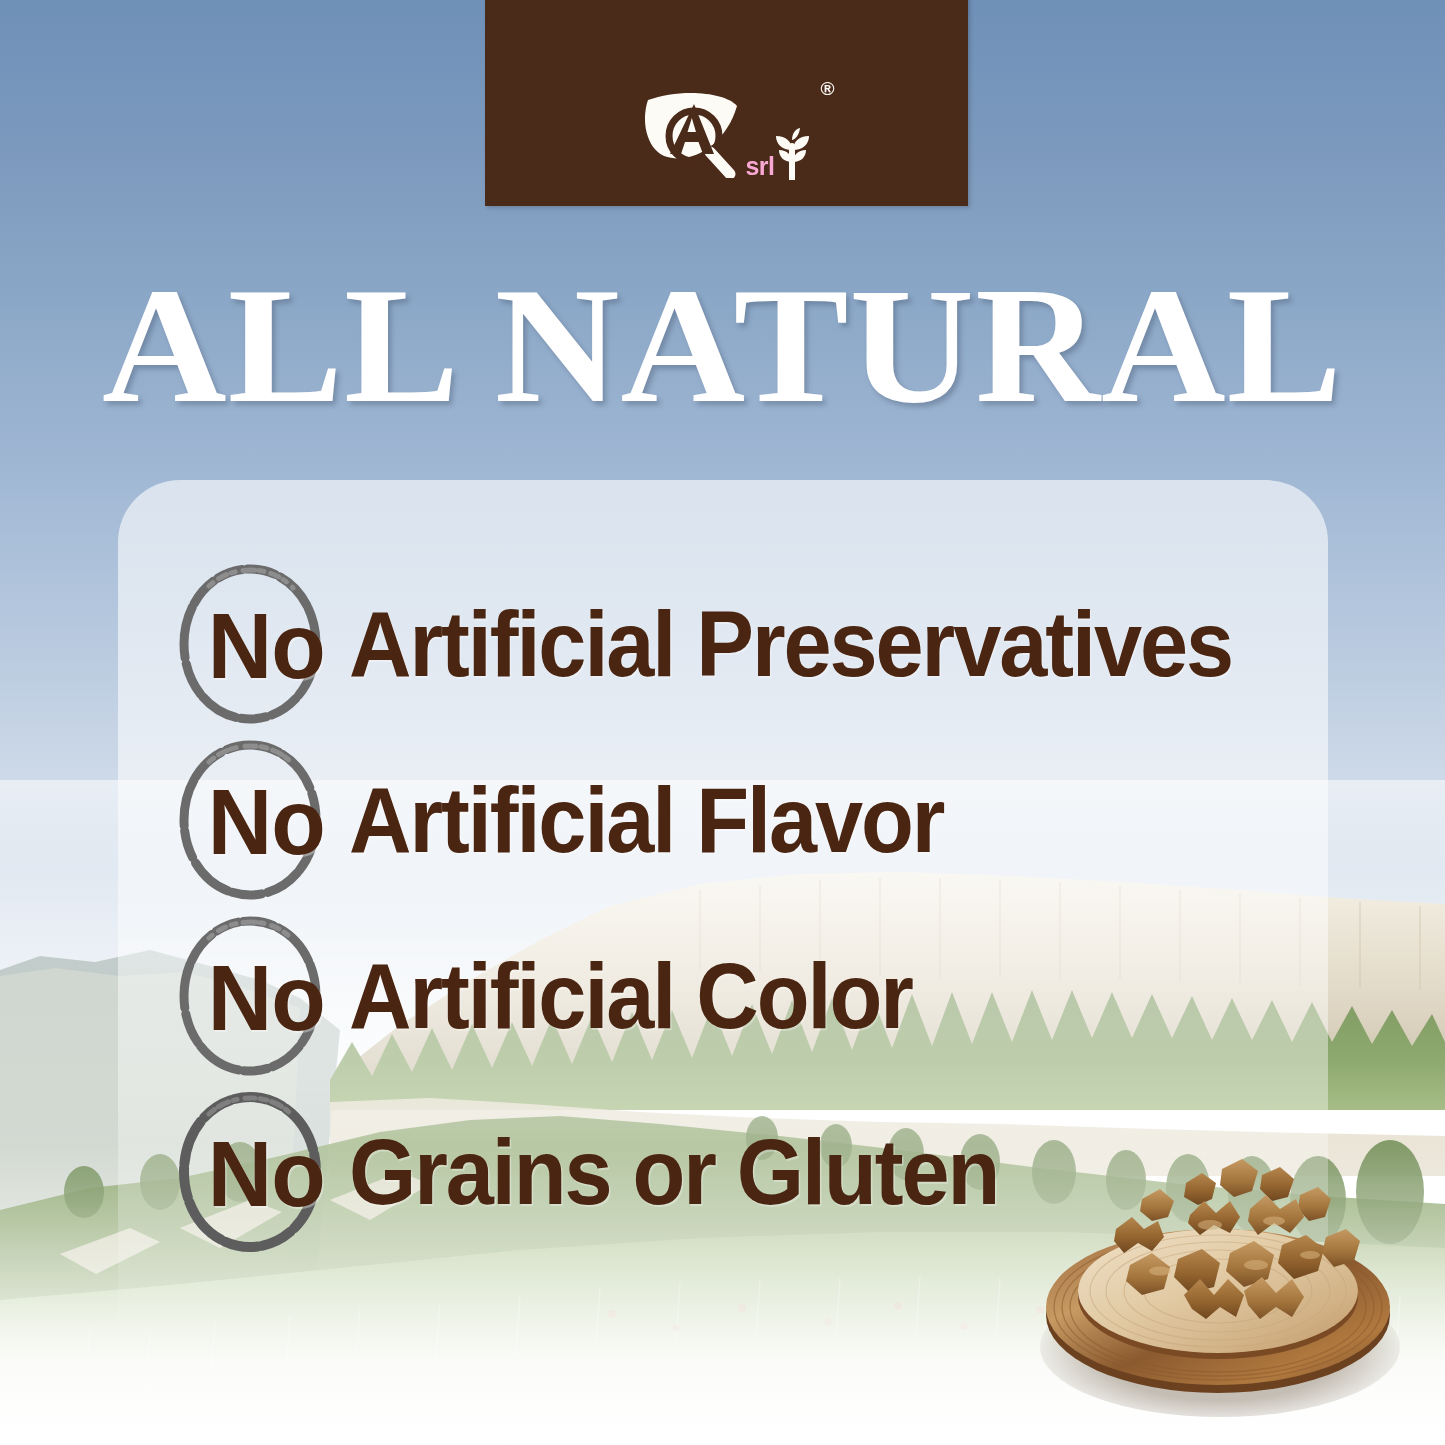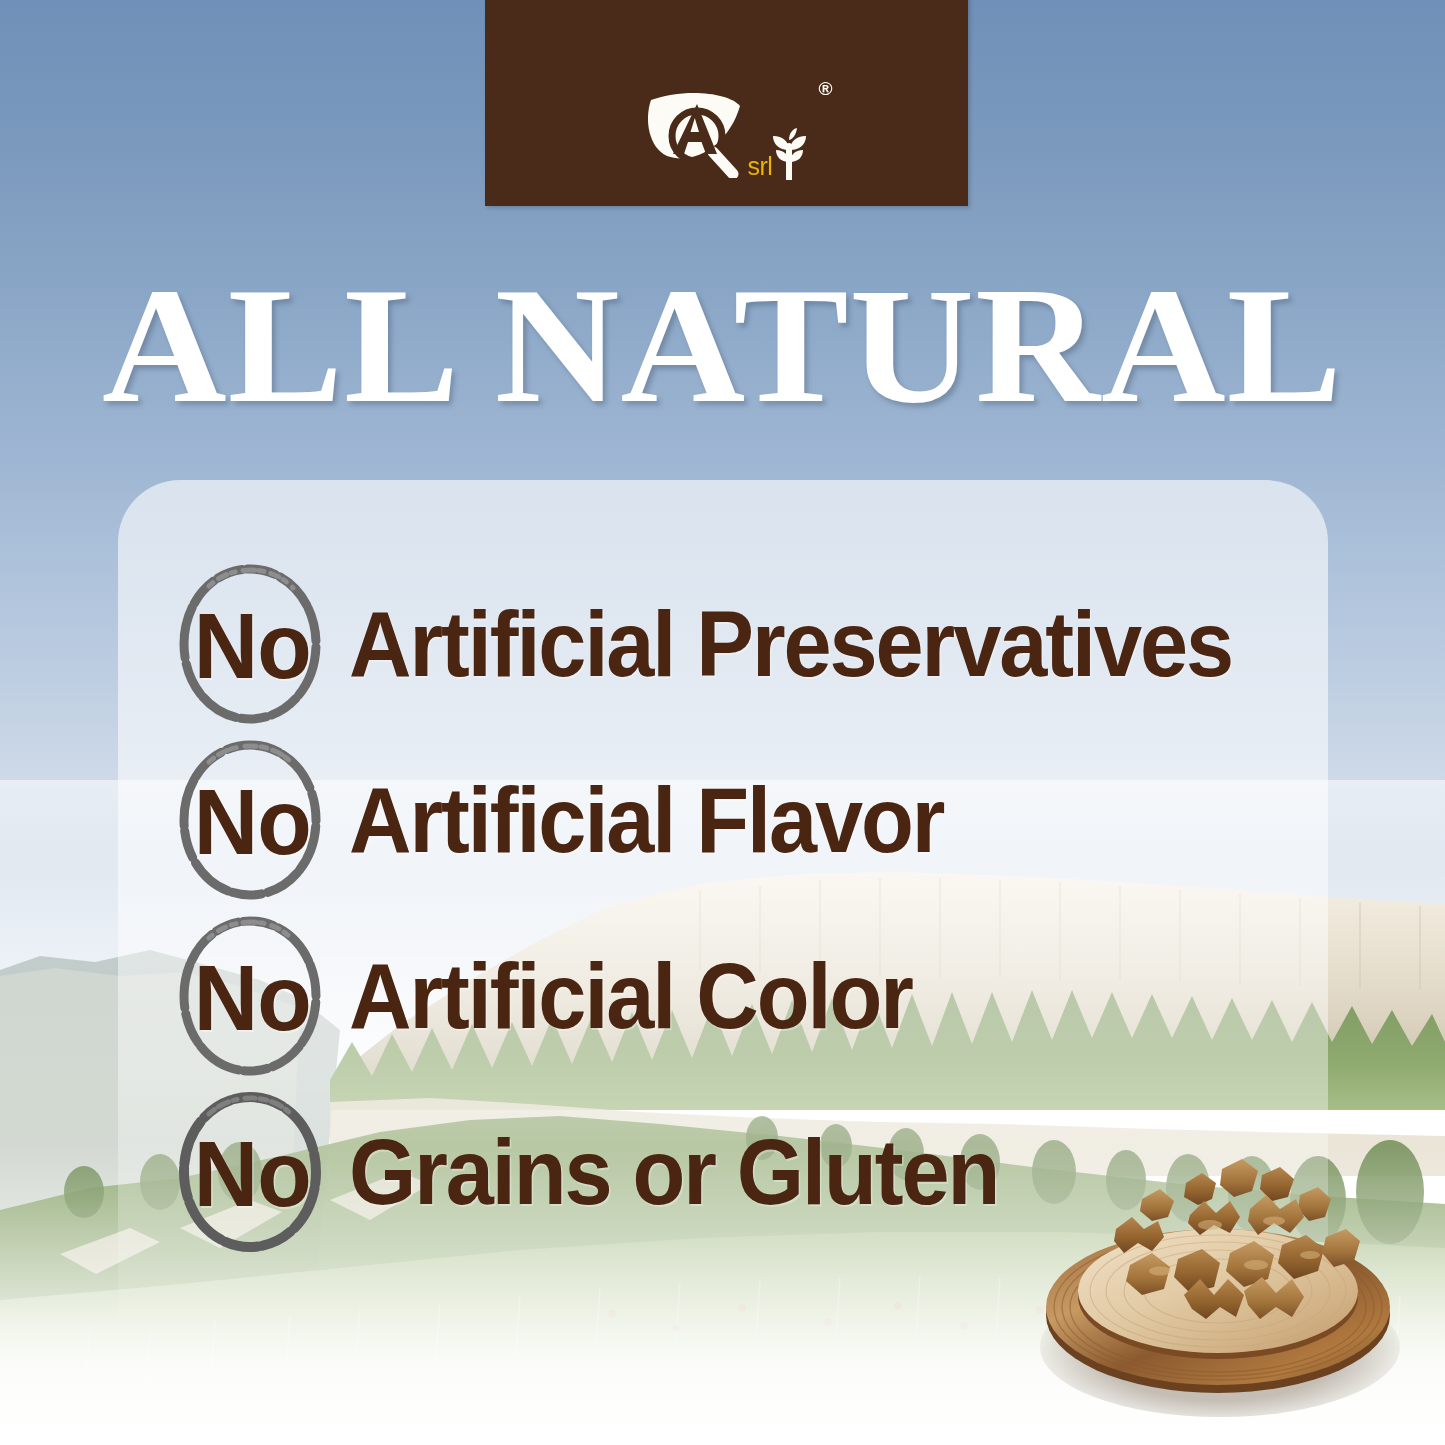--- a/index.html
+++ b/index.html
@@ -99,23 +99,23 @@
   .logo-word {
     color: #fdfbf6;
     font-family: "Liberation Sans", sans-serif;
     font-weight: bold;
     font-size: 56px;
     letter-spacing: -1.5px;
     line-height: 1;
     margin-left: -14px;
   }
   .logo-srl {
-    color: #eab308;
+    color: #f9a8d4;
     font-family: "Liberation Sans", sans-serif;
-    font-weight: normal;
+    font-weight: bold;
     font-size: 25px;
     line-height: 1;
     align-self: flex-end;
     margin-bottom: 3px;
     margin-left: 1px;
     letter-spacing: -0.5px;
   }
   .sprout-mark { display:block; margin-left: -2px; align-self:flex-end; margin-bottom:-2px; }
   .logo-reg {
     color: #fdfbf6;
@@ -158,21 +158,21 @@
     display: flex;
     align-items: center;
   }
   .no-badge {
     position: relative;
     width: 150px;
     height: 168px;
     flex: 0 0 150px;
     display: flex;
     align-items: center;
-    justify-content: center;
+    justify-content: flex-end;
   }
   .no-badge svg {
     position: absolute;
     left: 0; top: 0;
   }
   .no-word {
     position: relative;
     font-family: "Liberation Sans", sans-serif;
     font-weight: bold;
     font-size: 92px;

